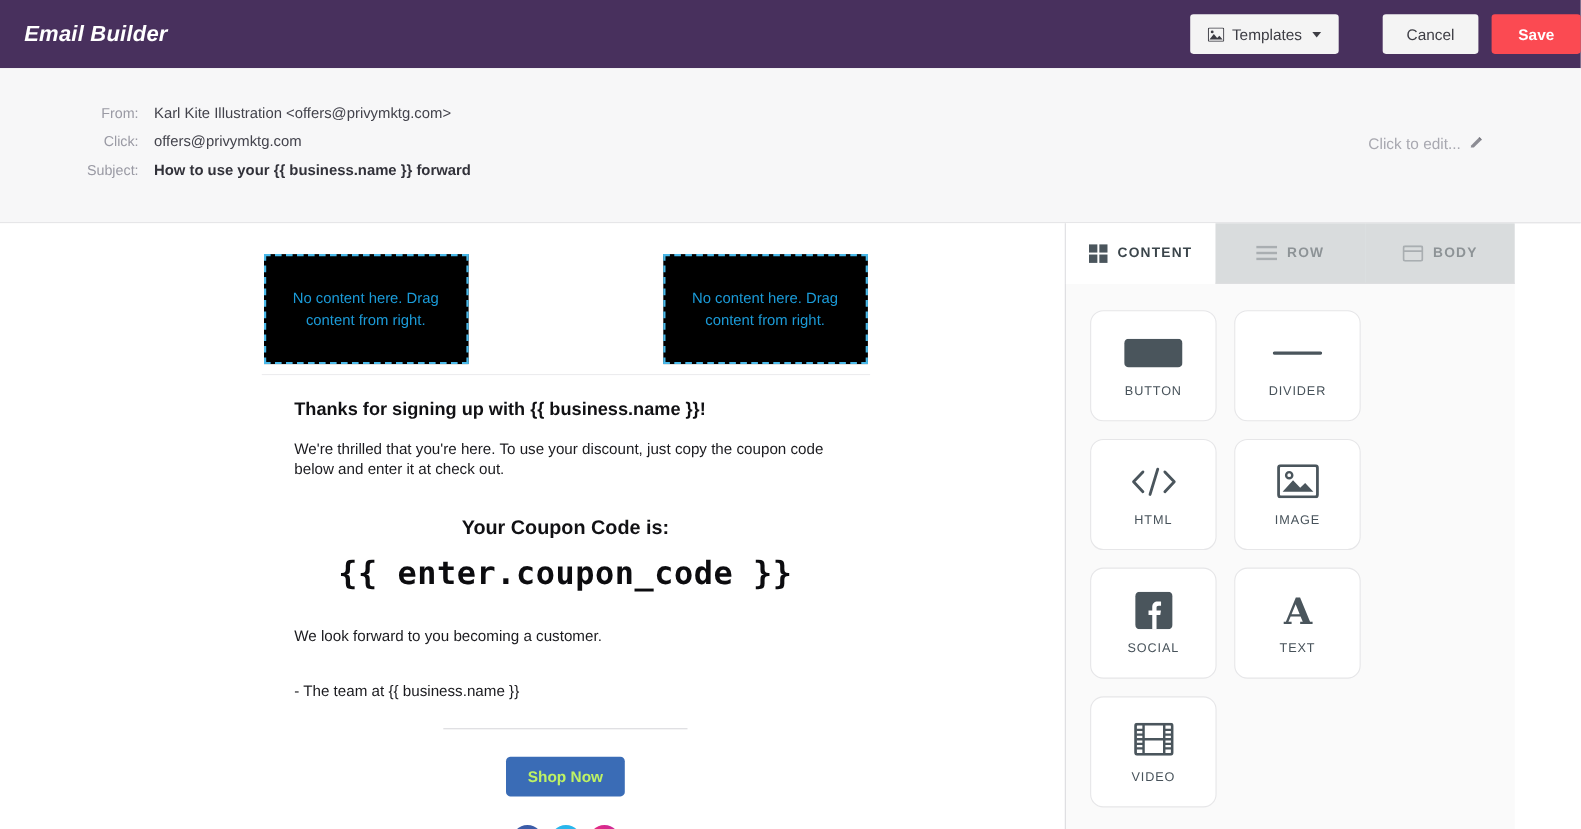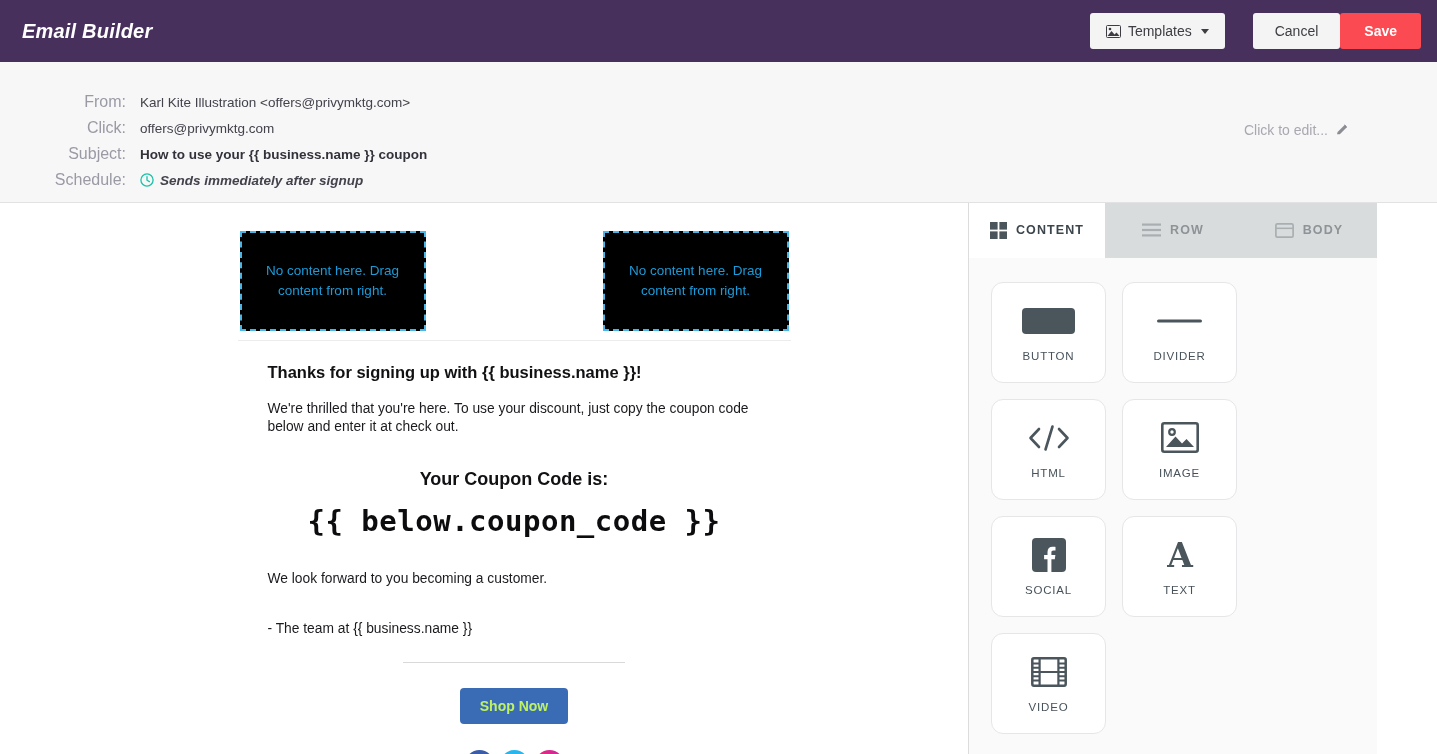--- a/index.html
+++ b/index.html
@@ -21,22 +21,21 @@
     margin-left: 22px;
     color: #ffffff;
     font-size: 20px;
     font-weight: bold;
     font-style: italic;
     letter-spacing: 0.2px;
   }
   .topbar-actions {
     margin-left: auto;
     display: flex; align-items: center;
-    gap: 0;
-    padding-right: 16px;
+    gap: 12px;
   }
   .btn {
     border: none; border-radius: 3px;
     font-family: "Liberation Sans", sans-serif;
     font-size: 14px;
     cursor: pointer;
     display: inline-flex; align-items: center; justify-content: center;
     gap: 7px;
     white-space: nowrap;
   }
@@ -73,21 +72,21 @@
   .meta-rows {
     position: absolute; left: 0; top: 27px;
   }
   .meta-row {
     display: flex; align-items: center;
     height: 26px;
   }
   .meta-label {
     width: 140px; text-align: right;
     padding-right: 14px;
-    font-size: 16px; color: #9a9aa4;
+    font-size: 13px; color: #9a9aa4;
   }
   .meta-value {
     font-size: 13.5px; color: #43434c;
   }
   .meta-value.bold { font-weight: bold; color: #32323a; }
   .meta-value.sched {
     font-style: italic; font-weight: bold;
     color: #43434c;
     display: flex; align-items: center; gap: 6px;
   }
@@ -240,35 +239,23 @@
       <div class="meta-value">Karl Kite Illustration &lt;offers@privymktg.com&gt;</div>
     </div>
 
     <div class="meta-row">
       <div class="meta-label">Click:</div>
       <div class="meta-value">offers@privymktg.com</div>
     </div>
 
     <div class="meta-row">
       <div class="meta-label">Subject:</div>
-      <div class="meta-value bold">How to use your {{ business.name }} coupon</div>
-    </div>
-
-    <div class="meta-row">
-      <div class="meta-label">Schedule:</div>
-      <div class="meta-value sched">
-        <span class="clock-ico">
-          <svg width="14" height="14" viewBox="0 0 14 14">
-              <circle cx="7" cy="7" r="6.1" fill="none" stroke="#19c2a8" stroke-width="1.3"></circle>
-              <path d="M7 3.6 V7.2 L9.4 8.6" fill="none" stroke="#19c2a8" stroke-width="1.3" stroke-linecap="round"></path>
-            </svg>
-        </span>
-        <span>Sends immediately after signup</span>
-      </div>
-    </div>
+      <div class="meta-value bold">How to use your {{ business.name }} forward</div>
+    </div>
+
   </div>
 
   <div class="click-edit">
     <span>Click to edit...</span>
     <span class="ico">
       <svg width="14" height="14" viewBox="0 0 14 14">
           <path d="M2 11.2 L2.6 9 L9.6 2 L11.8 4.2 L4.8 11.2 Z" fill="#8c8c94"></path>
           <path d="M9.6 2 L11.8 4.2" stroke="#6f6f78" stroke-width="1"></path>
         </svg>
     </span>
@@ -281,21 +268,21 @@
     <div class="row-dropzones">
       <div class="dropzone">No content here. Drag content from right.</div>
       <div class="dropzone">No content here. Drag content from right.</div>
     </div>
     <div class="row-sep"></div>
 
     <div class="body-block">
       <div class="b-head">Thanks for signing up with {{ business.name }}!</div>
       <div class="b-para">We're thrilled that you're here. To use your discount, just copy the coupon code below and enter it at check out.</div>
       <div class="b-coupon-label">Your Coupon Code is:</div>
-      <div class="b-coupon-code">{{ below.coupon_code }}</div>
+      <div class="b-coupon-code">{{ enter.coupon_code }}</div>
       <div class="b-para b-para2">We look forward to you becoming a customer.</div>
       <div class="b-para b-para3">- The team at {{ business.name }}</div>
 
       <div class="divider-line"></div>
 
       <div class="shop-wrap">
         <button class="shop-btn">Shop Now</button>
       </div>
 
       <div class="socials">

